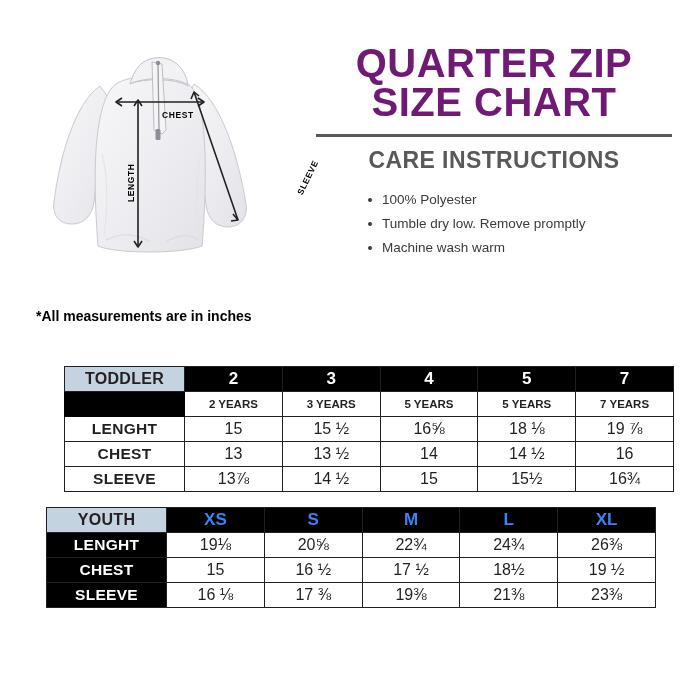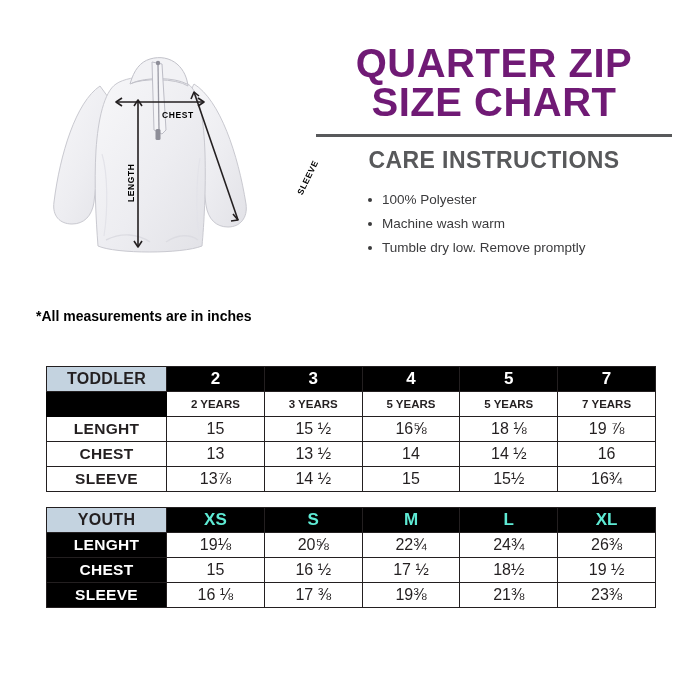--- a/index.html
+++ b/index.html
@@ -129,21 +129,21 @@
     position: absolute;
     left: 46px;
     top: 366px;
     width: 610px;
   }
   table {
     width: 100%;
     border-collapse: collapse;
     table-layout: fixed;
   }
-  table.toddler { margin-bottom: 15px; }
+  table.toddler { margin-bottom: 15px; margin-left: 18px; }
 
   td, th {
     border: 1px solid #231f20;
     text-align: center;
     vertical-align: middle;
     font-weight: bold;
     padding: 0;
     height: 25px;
     box-sizing: border-box;
   }
@@ -175,21 +175,21 @@
     letter-spacing: 0.3px;
   }
   .cell {
     background: #ffffff;
     color: #231f20;
     font-size: 16px;
     font-weight: normal;
   }
   .youth .hdr-label { background: #c4d3e0; }
   .youth .row-label { background: #000000; color: #ffffff; }
-  .youth .hdr-size { background: #000000; color: #5eead4; }
+  .youth .hdr-size { background: #000000; color: #3b82f6; }
 
   .frac { white-space: nowrap; }
 
   
   .bottom-bar {
     position: absolute;
     left: 0;
     bottom: 0;
     width: 700px;
     height: 30px;
@@ -258,22 +258,22 @@
 
     <div class="text-col">
       <h1 class="title">
         <span>QUARTER ZIP</span><br>
         <span>SIZE CHART</span>
       </h1>
       <div class="title-rule"></div>
       <h2 class="care-title">CARE INSTRUCTIONS</h2>
       <ul class="care-list">
         <li>100% Polyester</li>
+        <li>Tumble dry low. Remove promptly</li>
         <li>Machine wash warm</li>
-        <li>Tumble dry low. Remove promptly</li>
       </ul>
     </div>
   </div>
 
   <div class="tables">
 
     <table class="toddler">
       <tbody>
           <tr>
         <td class="hdr-label">TODDLER</td>

